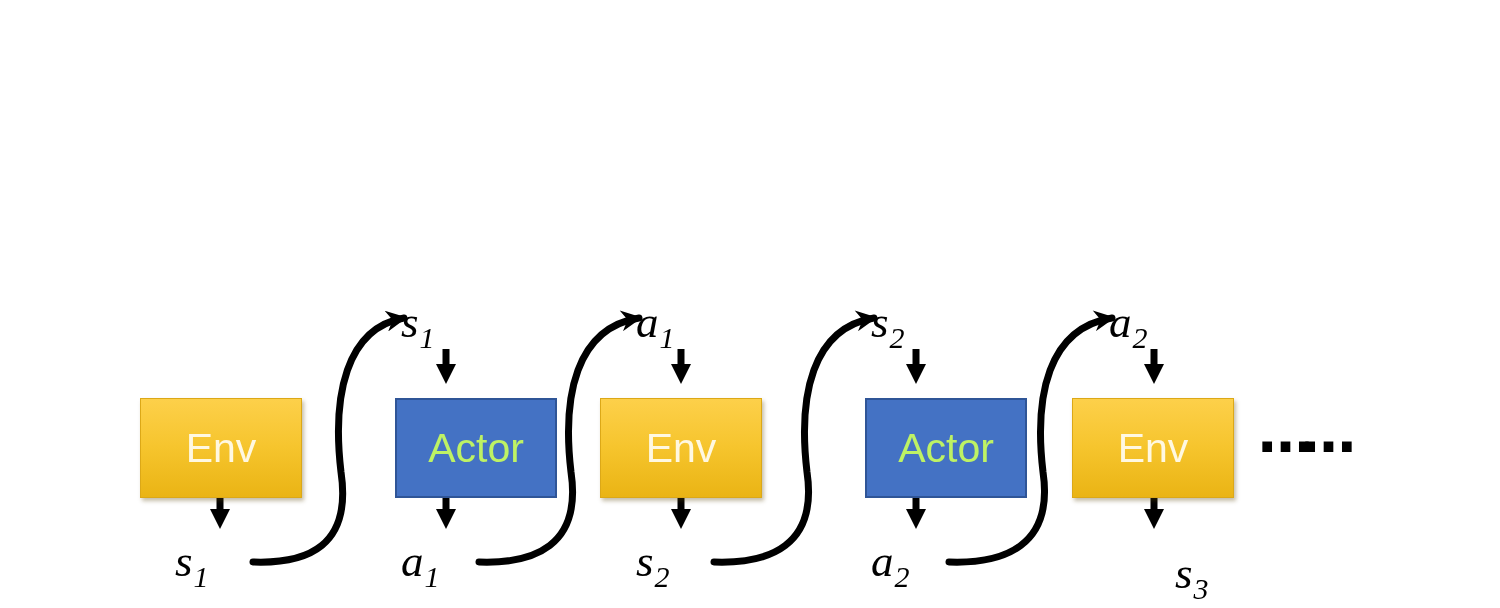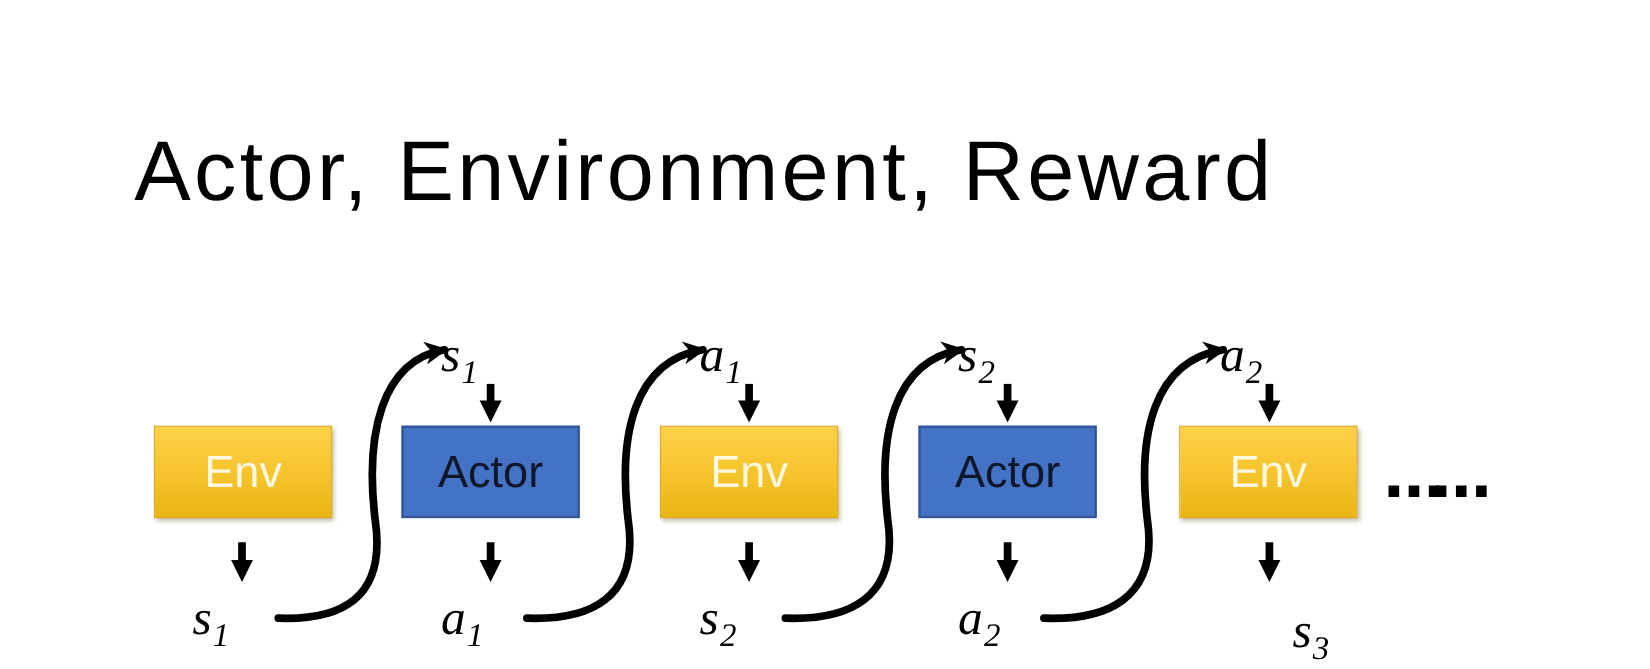--- a/index.html
+++ b/index.html
@@ -17,35 +17,36 @@
     font-size:77px;
     font-weight:300;
     letter-spacing:3px;
     color:#000000;
     line-height:1.05;
     white-space:nowrap;
   }
   .arrows-layer{position:absolute;left:0;top:0;width:1500px;height:608px;}
   .box{
     position:absolute;
-    top:387px;height:84px;width:162px;
+    top:398px;height:100px;width:162px;
     display:flex;align-items:center;justify-content:center;
     font-size:41px;
     box-sizing:border-box;
   }
   .box-env{
     background:linear-gradient(180deg,#FDD04A 0%,#F6C52E 48%,#EAB414 100%);
     border:1.5px solid #DCA817;
     box-shadow:2px 3px 4px rgba(90,70,10,0.35);
     color:#FFF8E1;
   }
   .box-actor{
     background:#4472C4;
     border:2.5px solid #2F5597;
-    color:#0f172a;
+    color:#bef264;
+    margin-left:30px;
   }
   .math-label{
     position:absolute;
     width:90px;
     font-family:"Liberation Serif", serif;
     font-style:italic;
     font-size:45px;
     color:#000000;
     line-height:50px;
     white-space:nowrap;
@@ -68,21 +69,20 @@
     color:#000000;
     line-height:62px;
     white-space:nowrap;
   }
 </style>
 </head>
 <body>
 
 <div class="slide">
 
-  <h1 class="slide-title">Actor, Environment, Reward</h1>
 
   <svg class="arrows-layer" viewBox="0 0 1500 608" xmlns="http://www.w3.org/2000/svg">
     <defs>
       <marker id="tri" viewBox="0 0 10 10" refX="1" refY="5" markerUnits="userSpaceOnUse" markerWidth="20" markerHeight="27" orient="auto">
         <path d="M0,0 L10,5 L0,10 z" fill="#000000"></path>
       </marker>
       <marker id="barb" viewBox="0 0 10 10" refX="8.5" refY="5" markerUnits="userSpaceOnUse" markerWidth="25" markerHeight="21" orient="auto">
         <path d="M0,0 L10,5 L0,10 L3,5 z" fill="#000000"></path>
       </marker>
     </defs>

